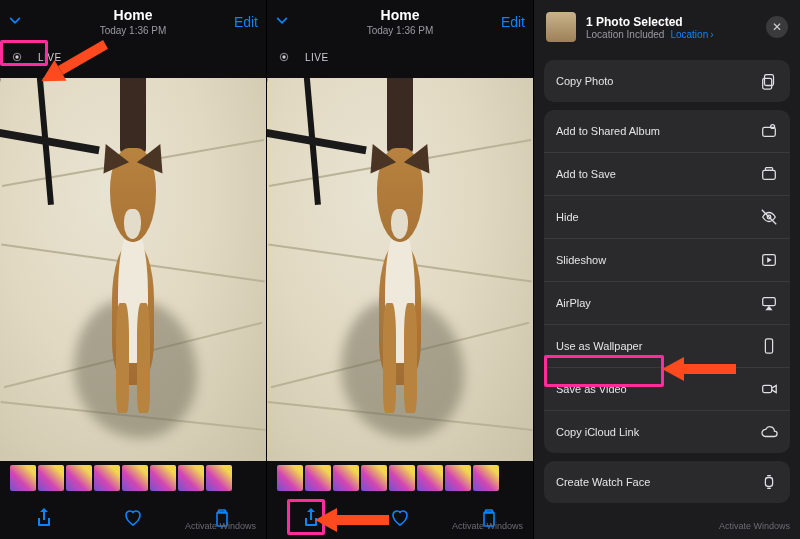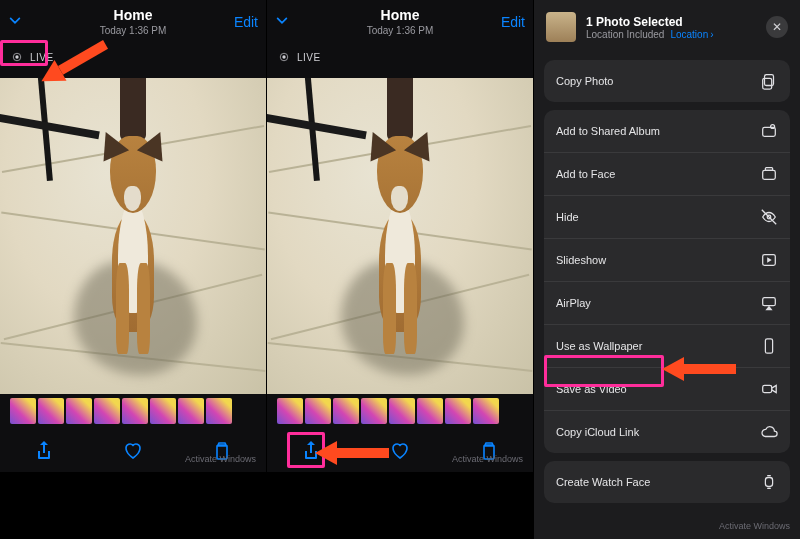--- a/index.html
+++ b/index.html
@@ -19,21 +19,21 @@
     width: 800px; height: 539px;
     background: #000;
     font-family: -apple-system, "Helvetica Neue", "Segoe UI", Arial, sans-serif;
     color: var(--text);
     overflow: hidden;
     position: relative;
   }
   .row { display: flex; width: 100%; height: 100%; }
   .phone {
     width: 267px; flex: 0 0 267px;
-    height: 472px;
+    height: 539px;
     background: var(--bg);
     position: relative;
     display: flex; flex-direction: column;
     border-right: 1px solid #000;
   }
   
   .ph-header {
     height: 44px;
     display: flex; align-items: center;
     justify-content: space-between;
@@ -47,21 +47,21 @@
   }
   .ph-header .right { text-align: right; }
 
   
   .live-badge-wrap {
     position: absolute; top: 48px; left: 6px;
     z-index: 5;
   }
   .live-badge {
     display: inline-flex; align-items: center;
-    gap: 8px;
+    gap: 16px;
     color: #cfcfd4;
     font-size: 10px; letter-spacing: 0.5px;
     padding: 2px 6px;
   }
   .live-badge svg { width: 10px; height: 10px; }
 
   
   .hero {
     position: absolute; left: 0; right: 0; top: 78px; bottom: 78px;
     overflow: hidden;
@@ -524,21 +524,21 @@
       <div class="group" id="group2">
           <div class="menu-item">
             <span>Add to Shared Album</span>
             <span class="mi-icon">
               <svg viewBox="0 0 20 20">
                 <use href="#mi-shared-album"></use>
               </svg>
             </span>
           </div>
           <div class="menu-item">
-            <span>Add to Face</span>
+            <span>Add to Save</span>
             <span class="mi-icon">
               <svg viewBox="0 0 20 20">
                 <use href="#mi-album"></use>
               </svg>
             </span>
           </div>
           <div class="menu-item">
             <span>Hide</span>
             <span class="mi-icon">
               <svg viewBox="0 0 20 20">

